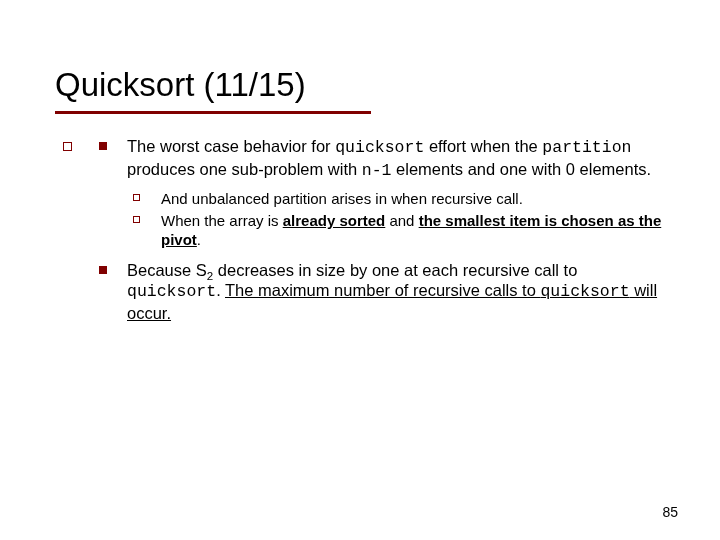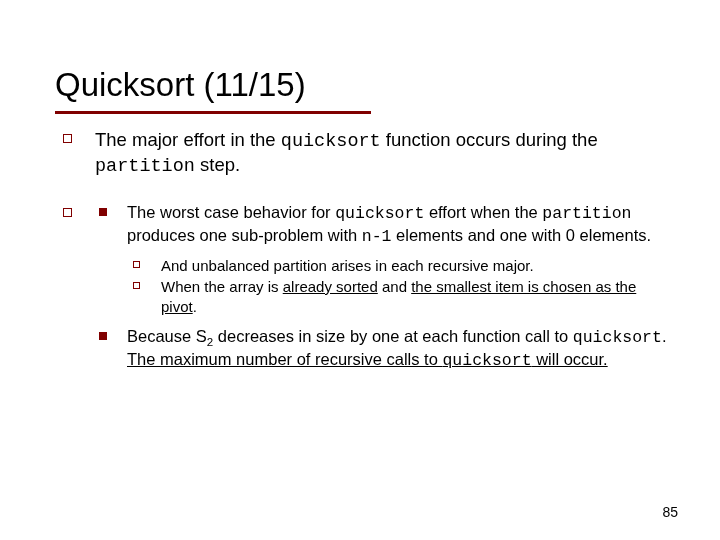--- a/index.html
+++ b/index.html
@@ -102,58 +102,55 @@
     top: 5px;
     width: 7px;
     height: 7px;
     border: 1.3px solid #800000;
     box-sizing: border-box;
   }
   .code {
     font-family: "Courier New", Courier, monospace;
   }
   .udl { text-decoration: underline; }
-  .b   { font-weight: normal; margin-top: 8px; }
+  .b   { font-weight: bold; margin-top: 8px; }
   sub  { font-size: 0.7em; vertical-align: sub; line-height: 0; }
   .pagenum {
     position: absolute;
     right: 42px;
     bottom: 20px;
     font-size: 14px;
   }
 </style>
 </head>
 <body>
 
 <div class="slide">
 
   <div class="title">Quicksort (11/15)</div>
   <div class="underline"></div>
 
   <div class="body">
     <ul class="lvl1">
-      <li>
-        <span>The major effort in the </span><span class="code">quicksort</span><span> function occurs during the </span><span class="code">partition</span><span> step.</span>
-      </li>
 
       <li>
         <ul class="lvl2">
           <li>
             <span>The worst case behavior for </span><span class="code">quicksort</span><span> effort when the </span><span class="code">partition</span><span> produces one sub-problem with </span><span class="code">n-1</span><span> elements and one with 0 elements.</span>
             <ul class="lvl3">
               <li>
-                <span>And unbalanced partition arises in each recursive major.</span>
+                <span>And unbalanced partition arises in when recursive call.</span>
               </li>
               <li>
                 <span>When the array is </span><span class="b udl">already sorted</span><span> and </span><span class="b udl">the smallest item is chosen as the pivot</span><span>.</span>
               </li>
             </ul>
           </li>
           <li>
-            <span>Because S</span><sub>2</sub><span> decreases in size by one at each function call to </span><span class="code">quicksort</span><span>. </span><span class="udl"><span>The maximum number of recursive calls to </span><span class="code">quicksort</span><span> will occur.</span></span>
+            <span>Because S</span><sub>2</sub><span> decreases in size by one at each recursive call to </span><span class="code">quicksort</span><span>. </span><span class="udl"><span>The maximum number of recursive calls to </span><span class="code">quicksort</span><span> will occur.</span></span>
           </li>
         </ul>
       </li>
     </ul>
   </div>
 
   <div class="pagenum">85</div>
 </div>
 
 </body></html>

